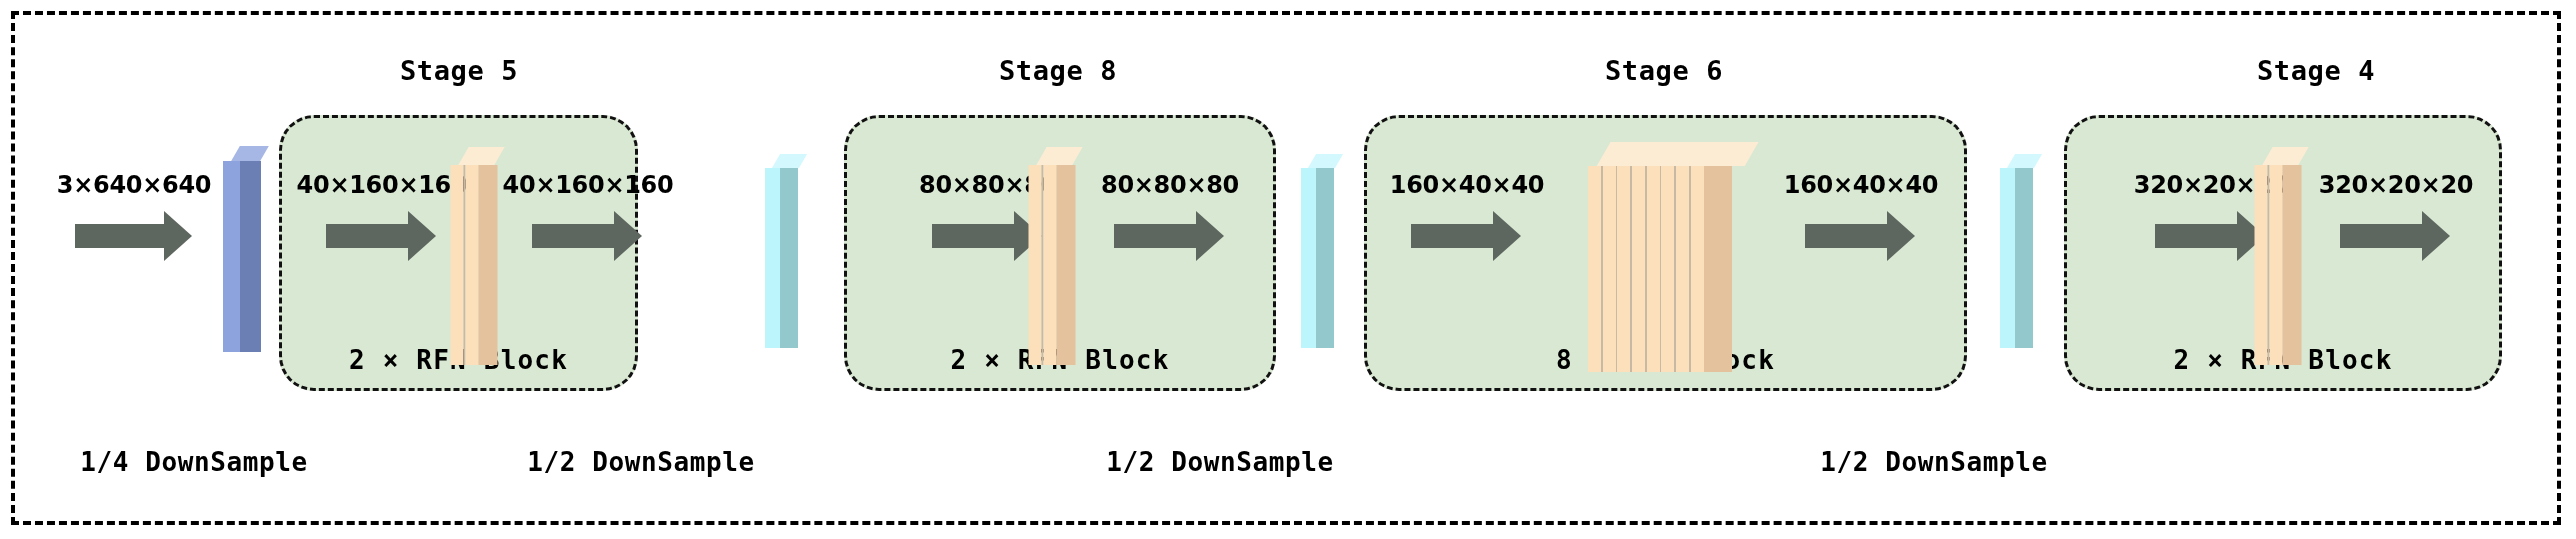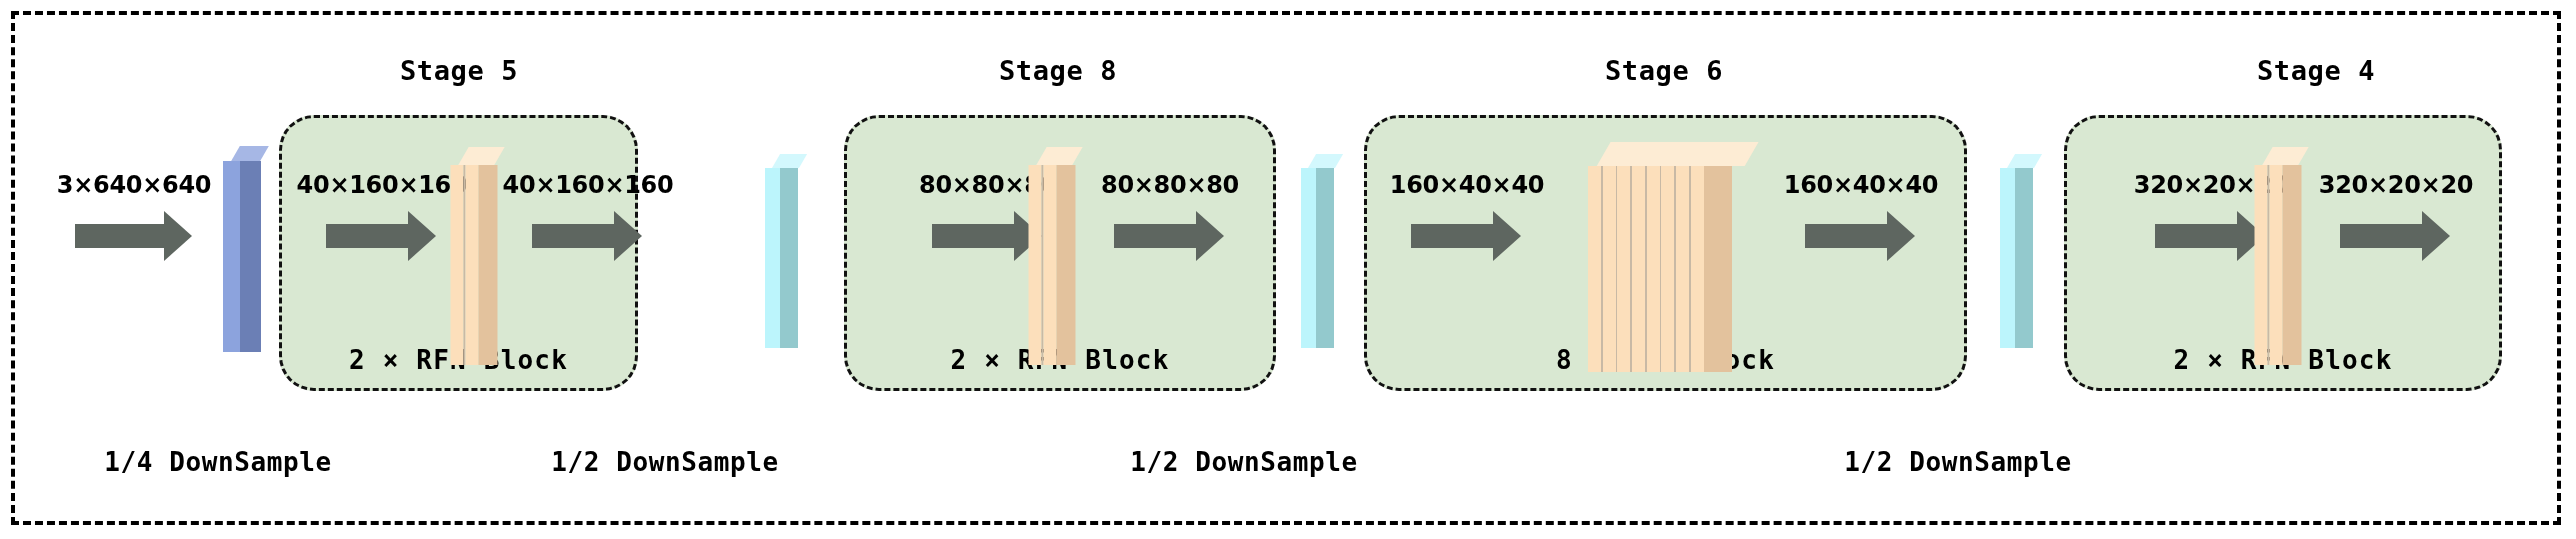--- a/index.html
+++ b/index.html
@@ -126,21 +126,20 @@
   .ds-label {
     position: absolute;
     top: 447px;
     font-family: "DejaVu Sans Mono", monospace;
     font-weight: 700;
     font-size: 26px;
     color: #000000;
     letter-spacing: 0.6px;
     white-space: nowrap;
     transform: translateX(-50%);
-    margin-left: 24px;
   }
 </style>
 </head>
 <body>
 
 <div id="canvas">
 
   <div id="outer-frame"></div>
 
   <div class="shape-label" style="left:134px; top:171px;">3×640×640</div>

